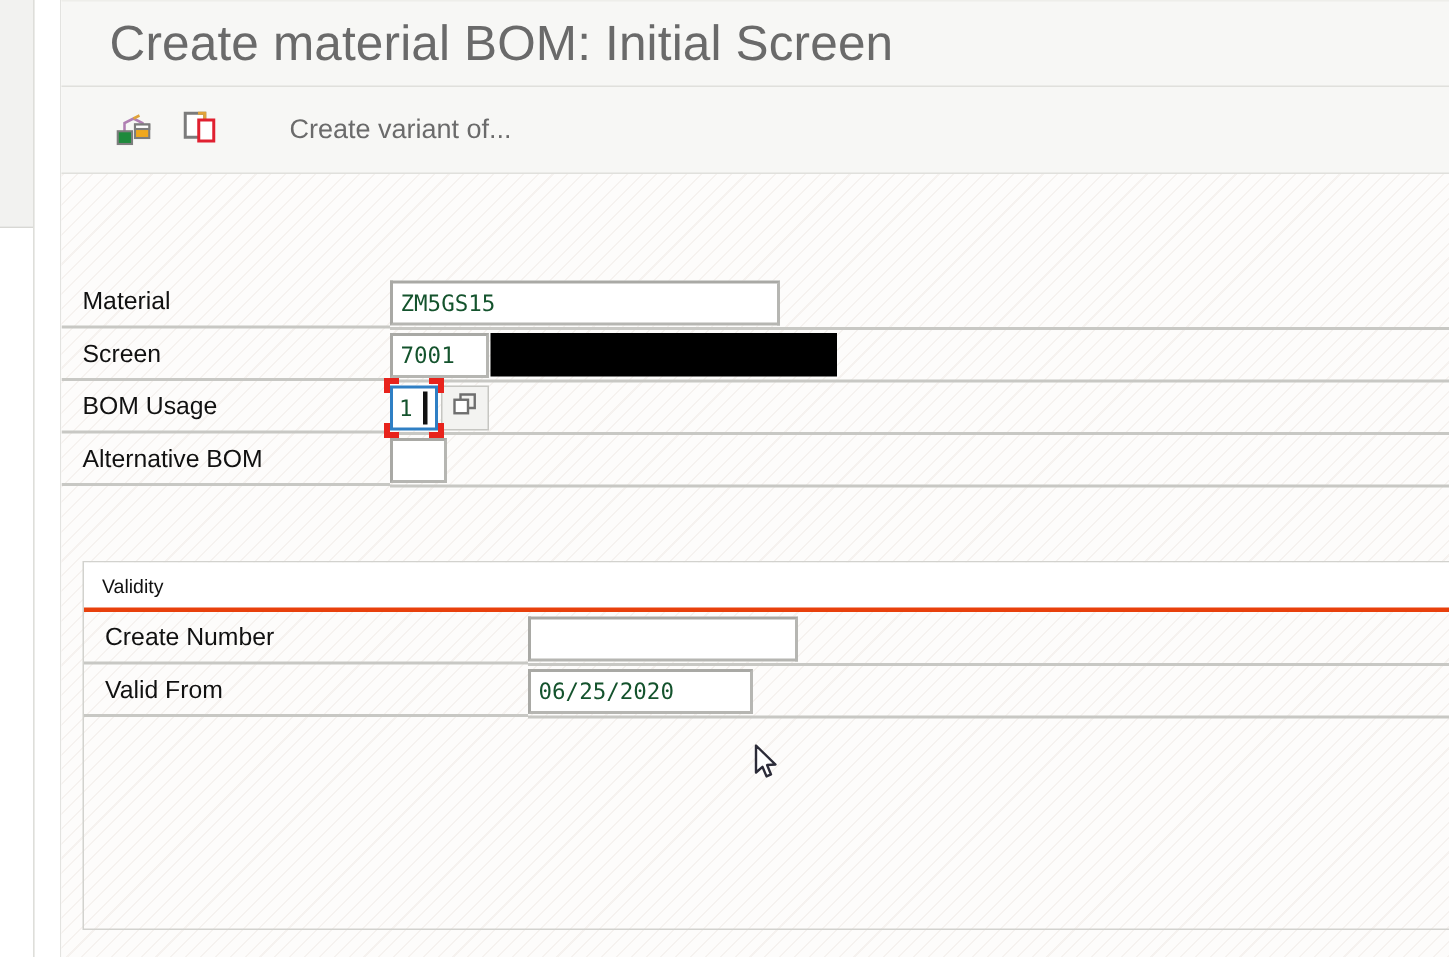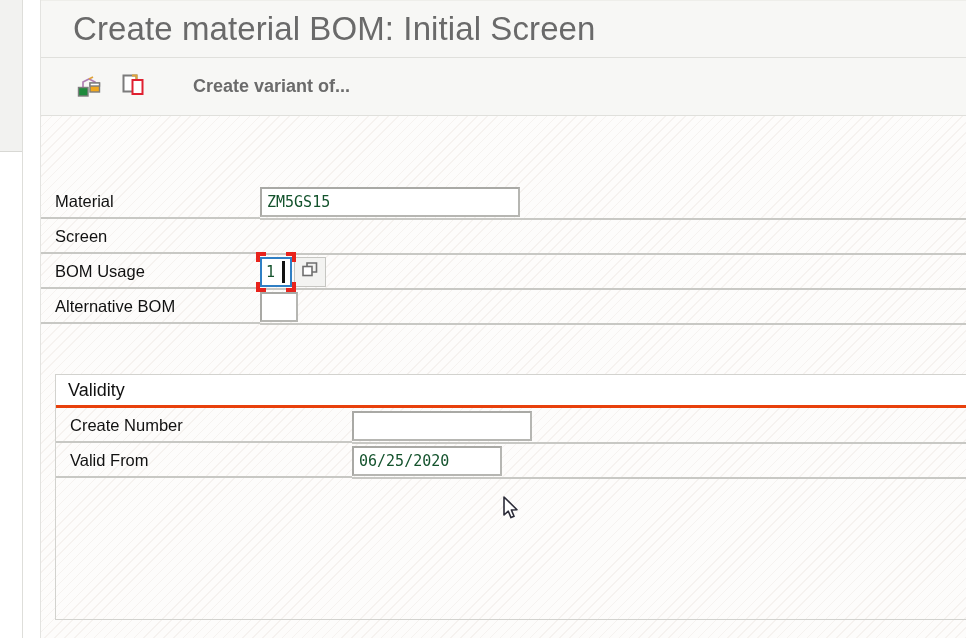--- a/index.html
+++ b/index.html
@@ -105,21 +105,20 @@
     border: none;
     padding: 0;
     margin-right: 8px;
   }
   #create-variant-label {
     margin-left: 34px;
     font-size: 18px;
     color: #6b6b6b;
     cursor: pointer;
     white-space: nowrap;
-    font-weight: bold;
   }
 
   
   #canvas {
     flex: 1 1 auto;
     position: relative;
     background-color: #fdfcfb;
     background-image: repeating-linear-gradient(
         -45deg,
         rgba(229, 219, 212, 0.30) 0px,
@@ -269,21 +268,21 @@
   #validity-header {
     height: 33px;
     background: #ffffff;
     border-bottom: 3px solid #e8400c;
     display: flex;
     align-items: center;
     padding-left: 12px;
     box-sizing: border-box;
   }
   #validity-title {
-    font-size: 18px;
+    font-size: 13px;
     color: #111111;
     text-align: center;
   }
   #validity-rows {
     position: relative;
   }
   #validity-rows .flabel { width: 296px; flex: 0 0 296px; }
   #validity-rows .fctrl  { left: 296px; }
 
   #change-number-input { width: 180px; }
@@ -357,20 +356,24 @@
           <div class="flabel">Material</div>
           <div class="fspacer"></div>
           <div class="fctrl">
             <input id="material-input" class="sapfield" type="text" value="ZM5GS15" style="">
           </div>
         </div>
 
         <div class="frow">
           <div class="flabel">Screen</div>
           <div class="fspacer"></div>
+          <div class="fctrl">
+            <input id="plant-input" class="sapfield" type="text" value="7001" style="">
+            <div id="plant-redaction"></div>
+          </div>
         </div>
 
         <div class="frow">
           <div class="flabel">BOM Usage</div>
           <div class="fspacer"></div>
           <div class="fctrl">
             <span id="bom-usage-wrap">
               <input id="bom-usage-input" class="sapfield" type="text" value="1" style="">
               <span id="bom-usage-caret"></span>
               <span id="bom-usage-highlight">

